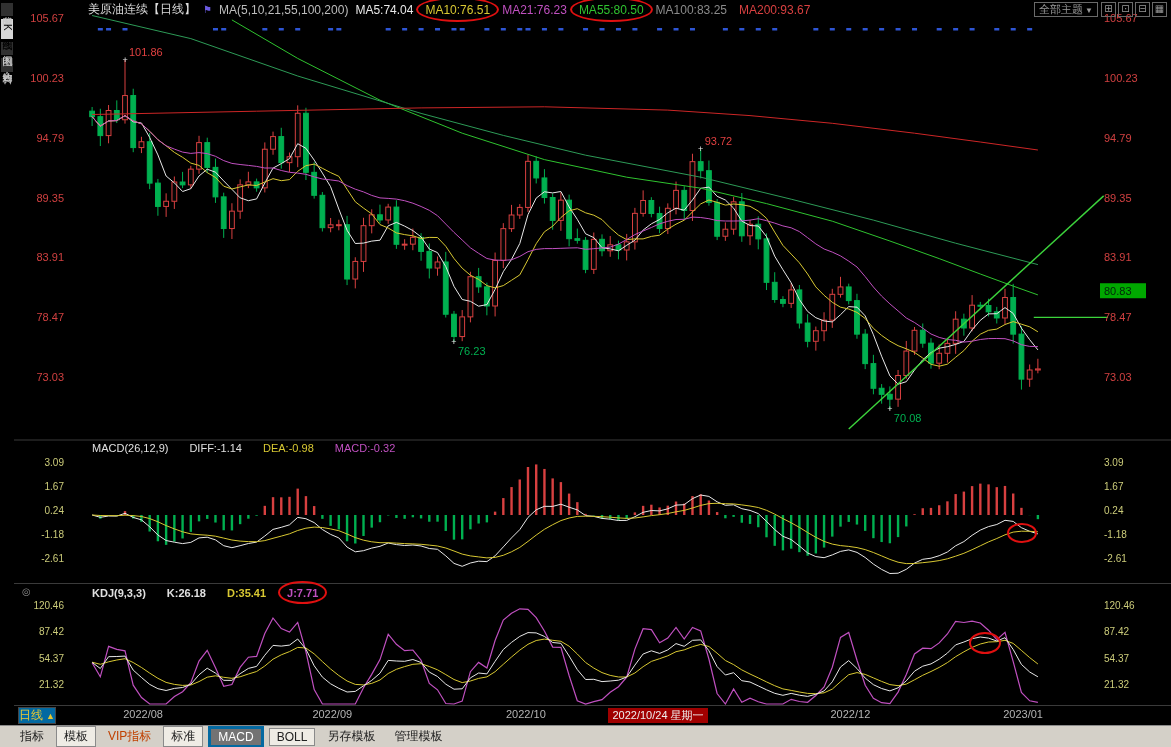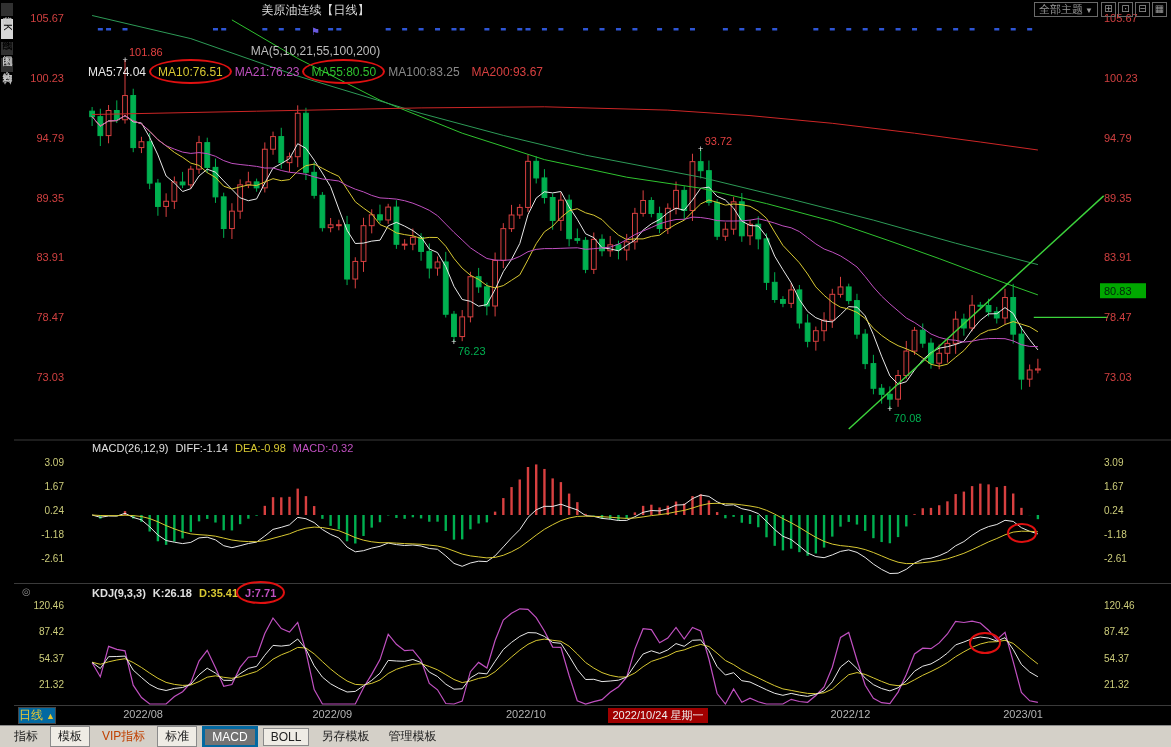--- a/index.html
+++ b/index.html
@@ -7,49 +7,49 @@
        font-family:"Liberation Sans","DejaVu Sans",sans-serif;}
   svg text{font-family:"Liberation Sans","DejaVu Sans",sans-serif;}
   #chartsvg{position:absolute;left:0;top:0;z-index:1;}
   
   .sidebar{position:absolute;left:0;top:0;width:14px;height:725px;background:#000;z-index:5;}
   .side-item{writing-mode:vertical-lr;font-size:10px;line-height:12px;color:#c8c8c8;background:#303030;
              margin:3px 1px;padding:5px 0;width:12px;text-align:center;letter-spacing:1px;cursor:default;}
   .side-item.active{background:#d6d6d6;color:#000;}
   
   .header{position:absolute;left:88px;top:2px;height:15px;display:flex;gap:7px;align-items:center;z-index:4;
-          font-size:12px;white-space:nowrap;flex-direction:column;}
+          font-size:12px;white-space:nowrap;}
   .title{color:#dcdcdc;}
   .fmla{font-size:10px;}
   .ma-group{color:#bdbdbd;}
   .ma-item{position:relative;}
   .circled{position:relative;}
   .circled::after{content:'';position:absolute;left:-9px;right:-9px;top:-6px;bottom:-5px;
                   border:2px solid #e01010;border-radius:50%;pointer-events:none;}
   .top-right{position:absolute;right:4px;top:2px;display:flex;gap:3px;z-index:6;align-items:center;}
   .theme-btn{border:1px solid #6a6a6a;color:#9a9a9a;font-size:11px;padding:0 4px;height:13px;line-height:13px;cursor:default;}
   .theme-btn .caret{font-size:8px;margin-left:2px;}
   #win-icons{display:flex;gap:2px;}
   .win-icon{border:1px solid #6a6a6a;color:#9a9a9a;width:13px;height:13px;line-height:12px;text-align:center;
             font-size:10px;cursor:default;}
   
-  .phead{position:absolute;left:92px;font-size:11px;display:flex;gap:7px;z-index:4;white-space:nowrap;}
+  .phead{position:absolute;left:92px;font-size:11px;display:flex;gap:21px;z-index:4;white-space:nowrap;}
   #macd-head{top:442px;}
   #kdj-head{top:587px;font-weight:bold;}
   .kdj-gear{position:absolute;left:22px;top:586px;color:#8a8a8a;font-size:10px;z-index:4;}
   
   #timebar{position:absolute;left:0;top:706px;width:956px;height:19px;z-index:4;}
   .tlabel{position:absolute;top:2px;font-size:11px;color:#b4b4b4;white-space:nowrap;}
   .time-hl{background:#a00000;color:#efefef;padding:0 4px;line-height:15px;}
   .period-btn{position:absolute;left:18px;top:707px;z-index:5;color:#e8c832;font-size:12px;line-height:14px;
               background:#0369a1;border:1px solid #454545;padding:0 0;height:15px;cursor:default;}
   .period-btn .pcaret{font-size:9px;margin-left:3px;}
   
   #toolbar{position:absolute;left:0;top:725px;width:1171px;height:22px;background:#d4d0c8;
-           border-top:1px solid #8a8a8a;display:flex;align-items:center;gap:5px;padding-left:7px;
+           border-top:1px solid #8a8a8a;display:flex;align-items:center;gap:5px;padding-left:13px;
            box-sizing:border-box;font-size:12px;color:#222;z-index:7;}
   .tab{padding:1px 7px;cursor:default;}
   .tab.raised{background:#efece5;border:1px solid #8a8a8a;}
   .tab.dark{background:#737373;color:#fff;border:3px solid #0369a1;}
   .tab.accent{color:#c04000;}
 </style>
 </head>
 <body>
 
 <div class="app">

